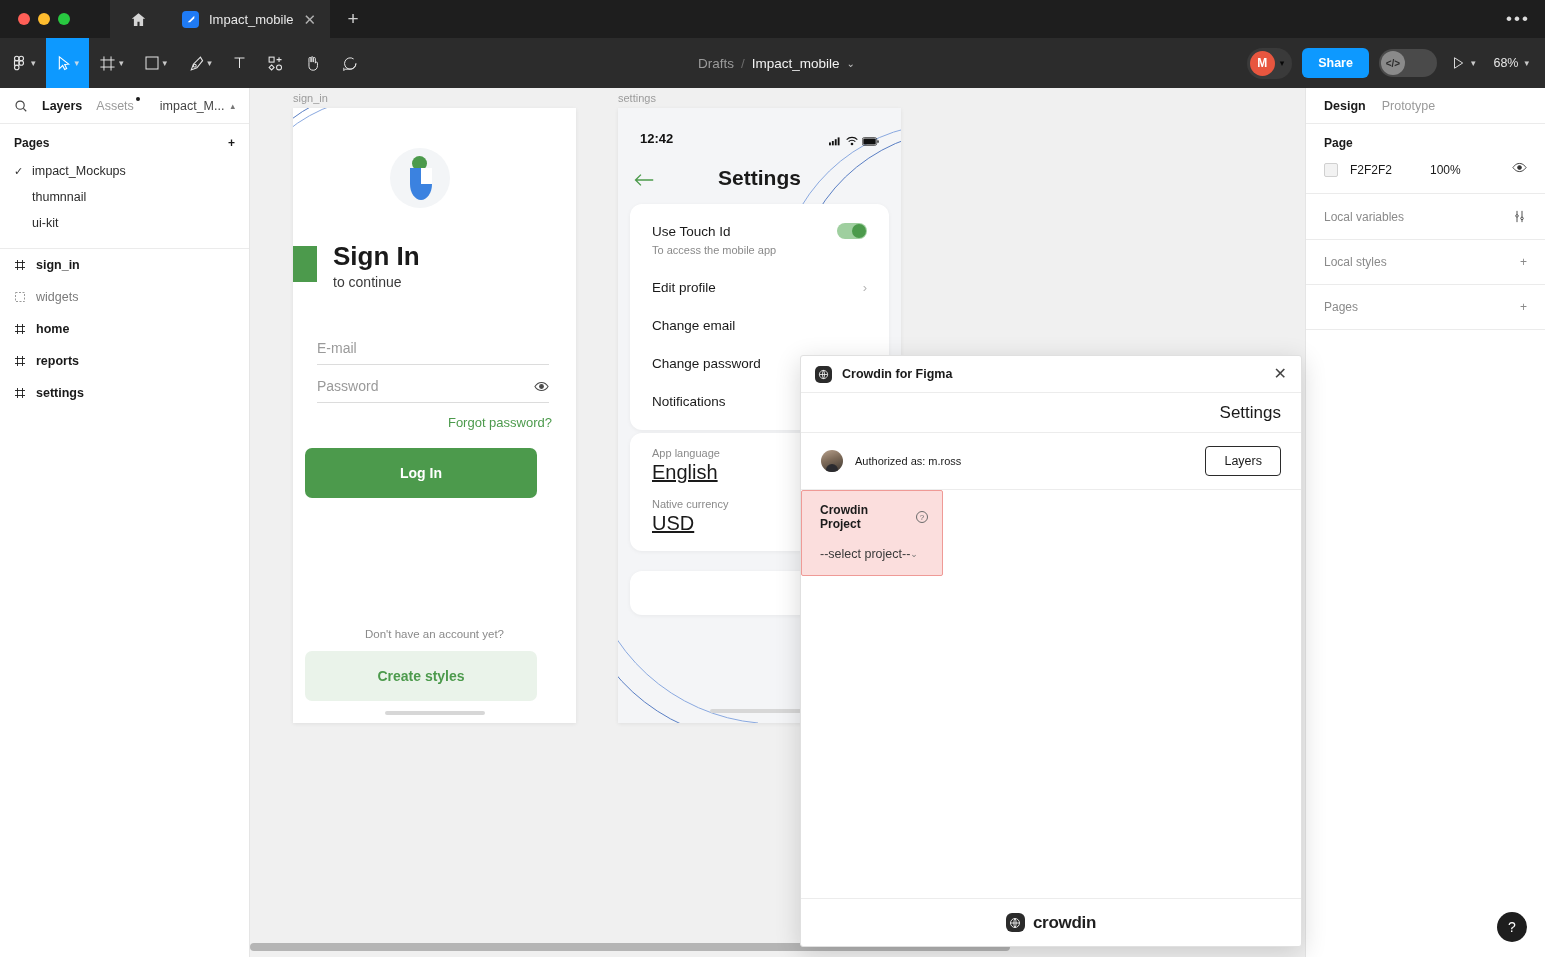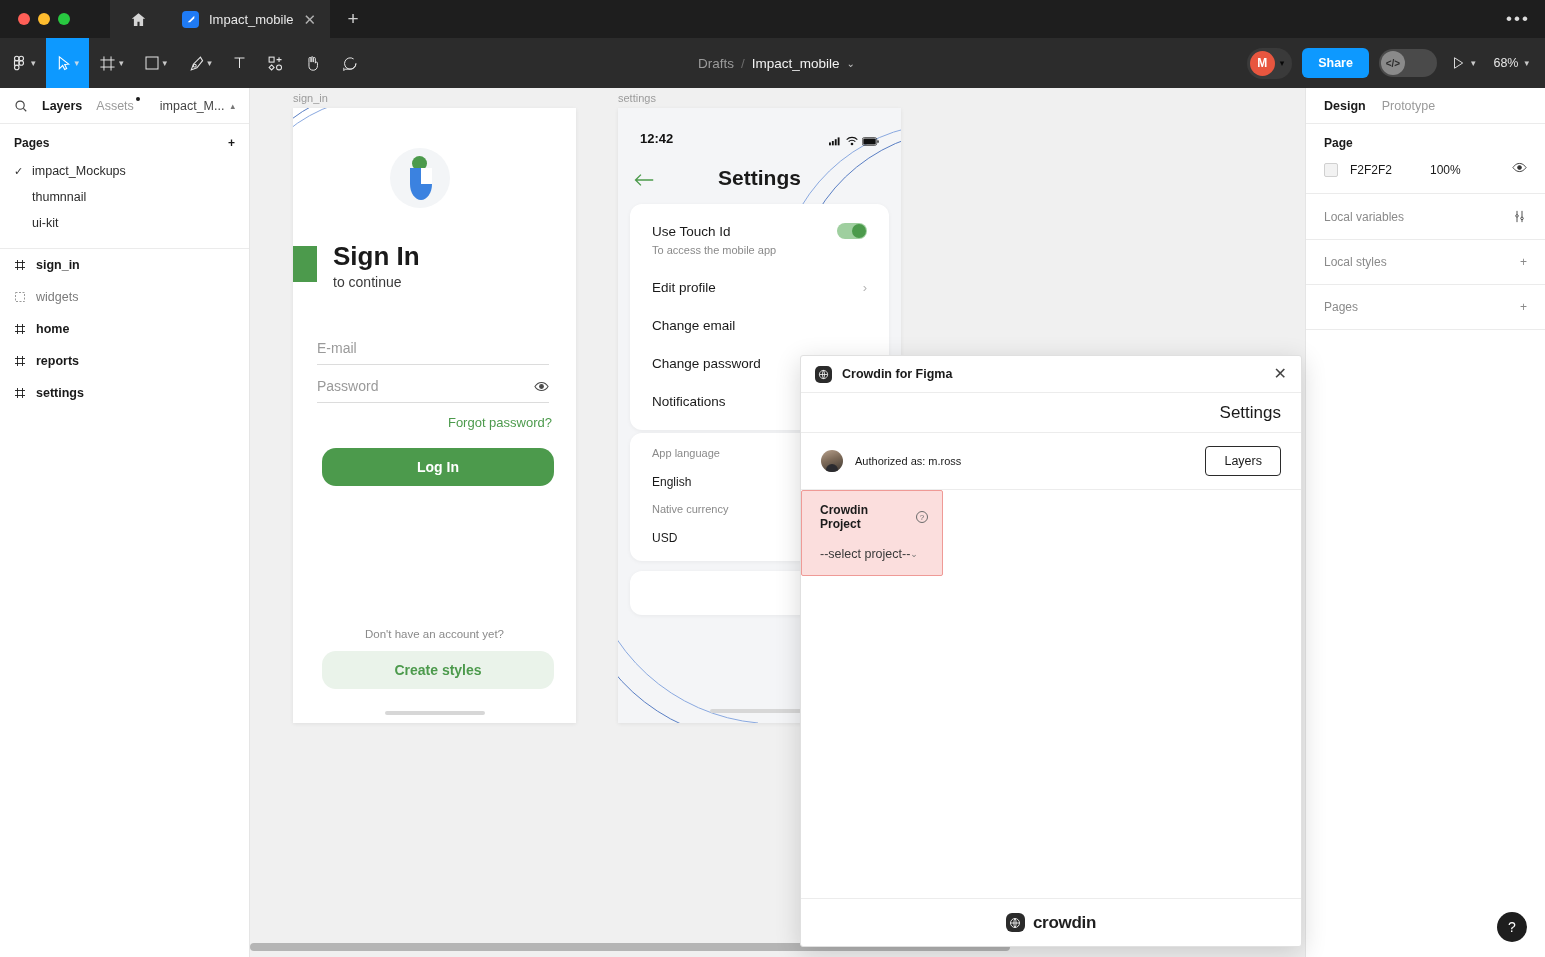--- a/index.html
+++ b/index.html
@@ -183,22 +183,22 @@
     position: absolute; left: 24px; width: 232px;
     border-bottom: 1px solid #dcdcdc; padding-bottom: 8px;
     font-size: 14px; color: #9a9a9a;
     display: flex; align-items: center; justify-content: space-between;
   }
   .si-link {
     position: absolute; right: 24px; font-size: 13px;
     color: #4c9a4c; font-weight: normal;
   }
   .si-btn {
-    position: absolute; left: 29px; width: 232px; height: 38px;
-    border-radius: 14px; display: flex; align-items: center; justify-content: center;
+    position: absolute; left: 12px; width: 232px; height: 50px;
+    border-radius: 7px; display: flex; align-items: center; justify-content: center;
     font-size: 14px; font-weight: bold; cursor: pointer;
   }
   .si-btn.primary { background: #4c9a4c; color: #fff; }
   .si-btn.secondary { background: #eaf3ea; color: #4c9a4c; }
   .si-note {
     position: absolute; left: 0; width: 283px; text-align: center;
     font-size: 11.5px; color: #8a8a8a;
   }
   .si-homebar {
     position: absolute; left: 92px; bottom: 8px; width: 100px; height: 4px;
@@ -236,21 +236,21 @@
     width: 30px; height: 16px; border-radius: 8px; background: #9fcf9f;
     position: relative; flex: none;
   }
   .st-toggle:after {
     content: ""; position: absolute; right: 1px; top: 1px;
     width: 14px; height: 14px; border-radius: 50%; background: #4c9a4c;
   }
   .st-subtext { font-size: 11px; color: #8a8a8a; padding: 0 22px; margin-top: -6px; }
   .st-chev { color: #b5b5b5; font-size: 13px; }
   .st-kv-label { font-size: 11px; color: #8a8a8a; padding: 0 22px; }
-  .st-kv-value { font-size: 12px; color: #1a1a1a; padding: 0 22px; margin-top: 16px; }
+  .st-kv-value { font-size: 20px; color: #1a1a1a; padding: 0 22px; margin-top: 2px; text-decoration: underline; }
   .st-signout {
     text-align: right; padding: 14px 22px;
     font-size: 14px; font-weight: bold; color: #d4513a;
   }
   .st-homebar {
     position: absolute; left: 92px; bottom: 10px; width: 100px; height: 4px;
     background: #d7d7d7; border-radius: 2px;
   }
 
   

